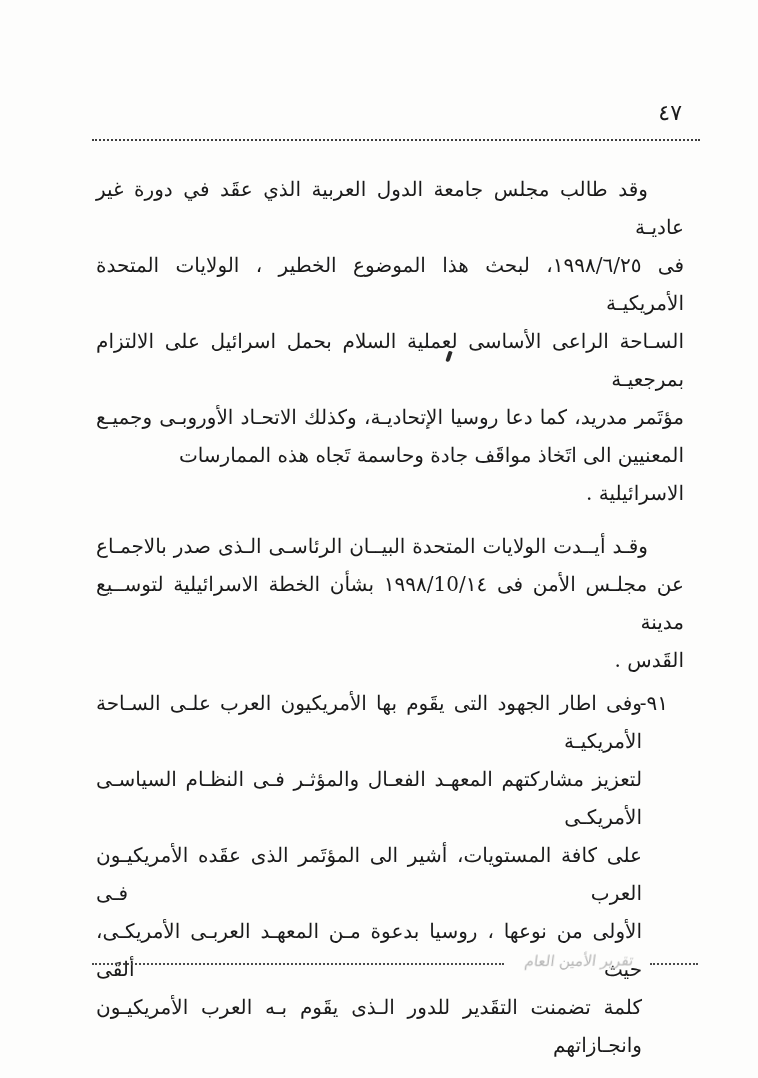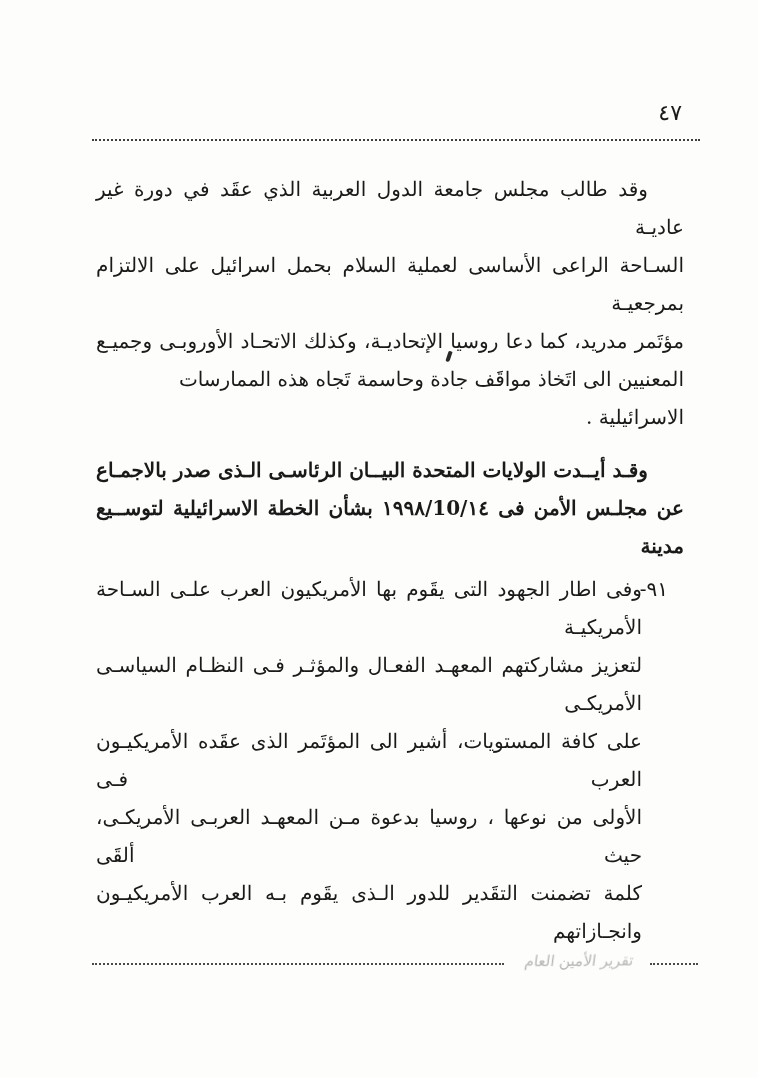--- a/index.html
+++ b/index.html
@@ -42,21 +42,21 @@
     direction: rtl;
     font-size: 20px;
     line-height: 38px;
   }
   .line { text-align: right; }
   .jl {
     text-align: justify;
     text-align-last: justify;
   }
   .fi { text-indent: 36px; }
-  .para-2 { margin-top: 15px; font-weight: bold; }
+  .para-2 { margin-top: 15px; }
   .para-91 {
     margin-top: 5px;
     position: relative;
     padding-right: 42px;
   }
   .item-marker {
     position: absolute;
     right: 16px;
     top: 0;
     direction: rtl;
@@ -114,28 +114,30 @@
 <div class="page">
 
   <div class="pagenum">٤٧</div>
 
   <div class="rule-top"></div>
 
   <div class="body-text">
 
     <div class="para para-1">
       <div class="line jl fi">وقد طالب مجلس جامعة الدول العربية الذي عقَد في دورة غير عاديـة</div>
+      <div class="line jl">فى ١٩٩٨/٦/٢٥، لبحث هذا الموضوع الخطير ، الولايات المتحدة الأمريكيـة</div>
       <div class="line jl">السـاحة الراعى الأساسى لعملية السلام بحمل اسرائيل على الالتزام بمرجعيـة</div>
       <div class="line jl">مؤتَمر مدريد، كما دعا روسيا الإتحاديـة، وكذلك الاتحـاد الأوروبـى وجميـع</div>
       <div class="line">المعنيين الى اتَخاذ مواقَف جادة وحاسمة تَجاه هذه الممارسات الاسرائيلية .</div>
     </div>
 
     <div class="para para-2">
       <div class="line jl fi">وقـد أيــدت الولايات المتحدة البيــان الرئاسـى الـذى صدر بالاجمـاع</div>
       <div class="line jl">عن مجلـس الأمن فى ١٩٩٨/10/١٤ بشأن الخطة الاسرائيلية لتوســيع مدينة</div>
+      <div class="line">القَدس .</div>
     </div>
 
     <div class="para para-91">
       <div class="item-marker">٩١-</div>
       <div class="line jl">وفى اطار الجهود التى يقَوم بها الأمريكيون العرب علـى السـاحة الأمريكيـة</div>
       <div class="line jl">لتعزيز مشاركتهم المعهـد الفعـال والمؤثـر فـى النظـام السياسـى الأمريكـى</div>
       <div class="line jl">على كافة المستويات، أشير الى المؤتَمر الذى عقَده الأمريكيـون العرب فـى</div>
       <div class="line jl">الأولى من نوعها ، روسيا بدعوة مـن المعهـد العربـى الأمريكـى، حيث ألقَى</div>
       <div class="line jl">كلمة تضمنت التقَدير للدور الـذى يقَوم بـه العرب الأمريكيـون وانجـازاتهم</div>
 

